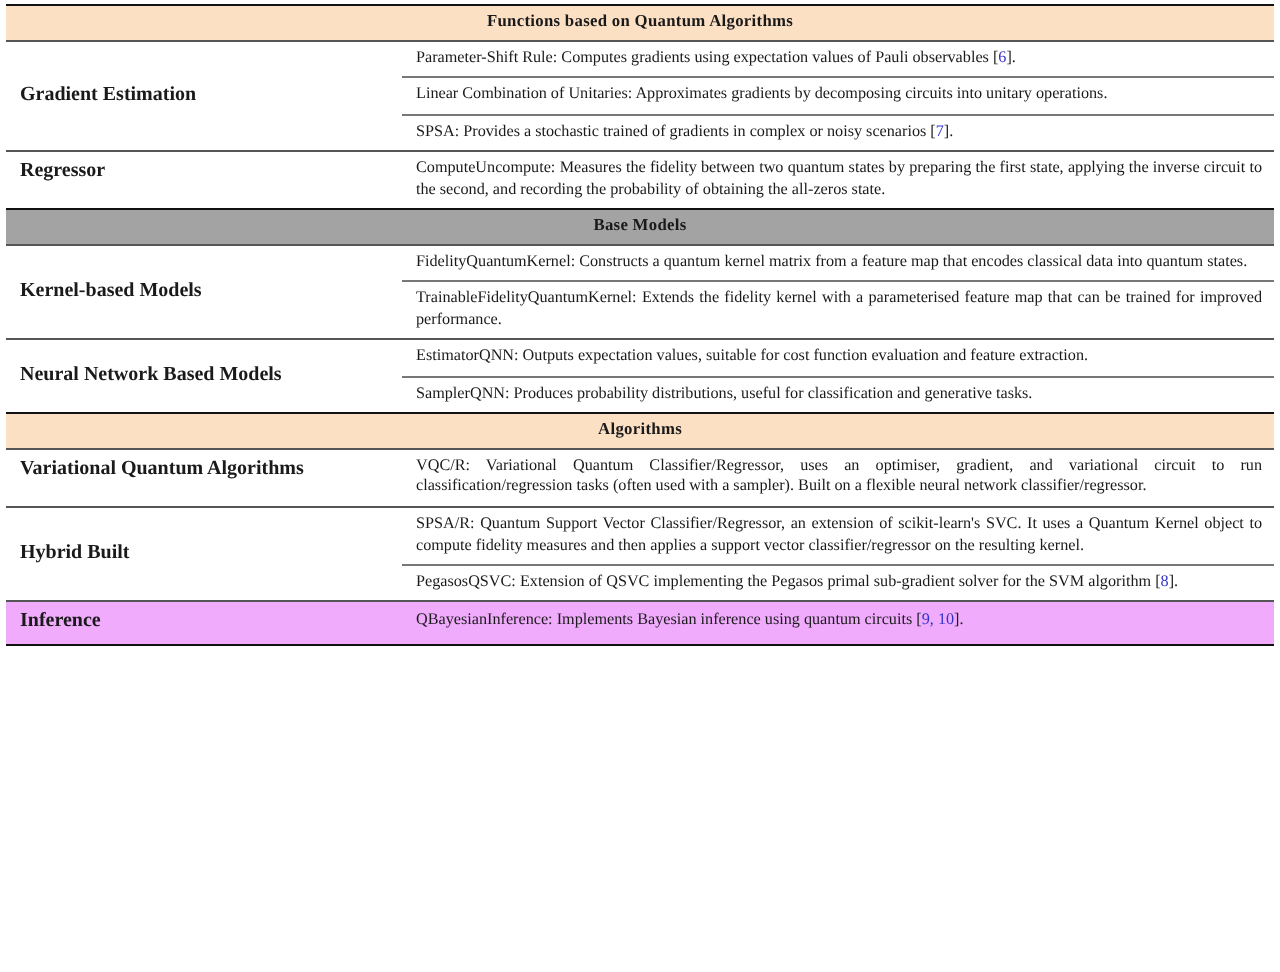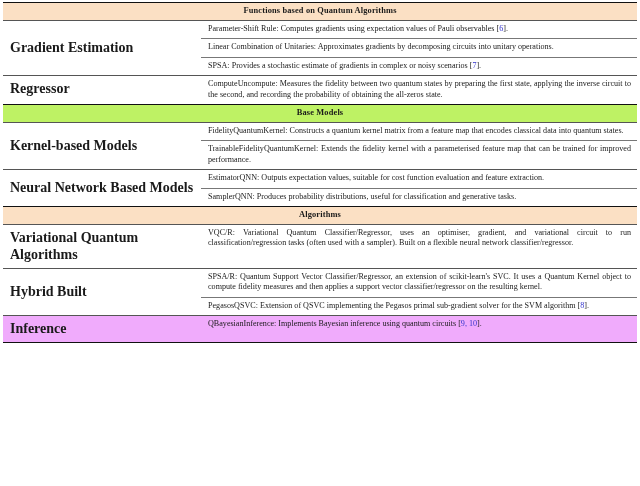--- a/index.html
+++ b/index.html
@@ -42,26 +42,26 @@
 
   
   .banner {
     text-align: center;
     font-weight: bold;
     font-size: 8.4px;
     padding: 2.6px 0 3.0px 0;
     letter-spacing: 0.15px;
   }
   .banner-peach { background: #fbe0c4; }
-  .banner-mint  { background: #bef264; }
+  .banner-mint  { background: #a3a3a3; }
 
   
   .cat {
     font-weight: bold;
-    font-size: 14px;
+    font-size: 10px;
     padding: 4px 4px 4px 7px;
     line-height: 1.25;
   }
   .cat-mid { vertical-align: middle; }
   .desc {
     padding: 3.4px 6px 3.6px 7px;
     text-align: justify;
     text-justify: inter-word;
     hyphens: manual;
   }
@@ -105,21 +105,21 @@
       </tr>
       <tr>
         <td class="desc subrule">
           <span class="term">Linear Combination of Unitaries:</span>
           <span>Approximates gradients by decomposing circuits into unitary operations.</span>
         </td>
       </tr>
       <tr>
         <td class="desc subrule">
           <span class="term">SPSA:</span>
-          <span>Provides a stochastic estimate of gradients in complex or noisy scenarios [</span><span class="cite">7</span><span>].</span>
+          <span>Provides a stochastic trained of gradients in complex or noisy scenarios [</span><span class="cite">7</span><span>].</span>
         </td>
       </tr>
 
       <tr class="rule-mid">
         <td class="cat">Regressor</td>
         <td class="desc">
           <span class="term">ComputeUncompute:</span>
           <span>Measures the fidelity between two quantum states by preparing the first state, applying the inverse circuit to the second, and recording the probability of obtaining the all-zeros state.</span>
         </td>
       </tr>

